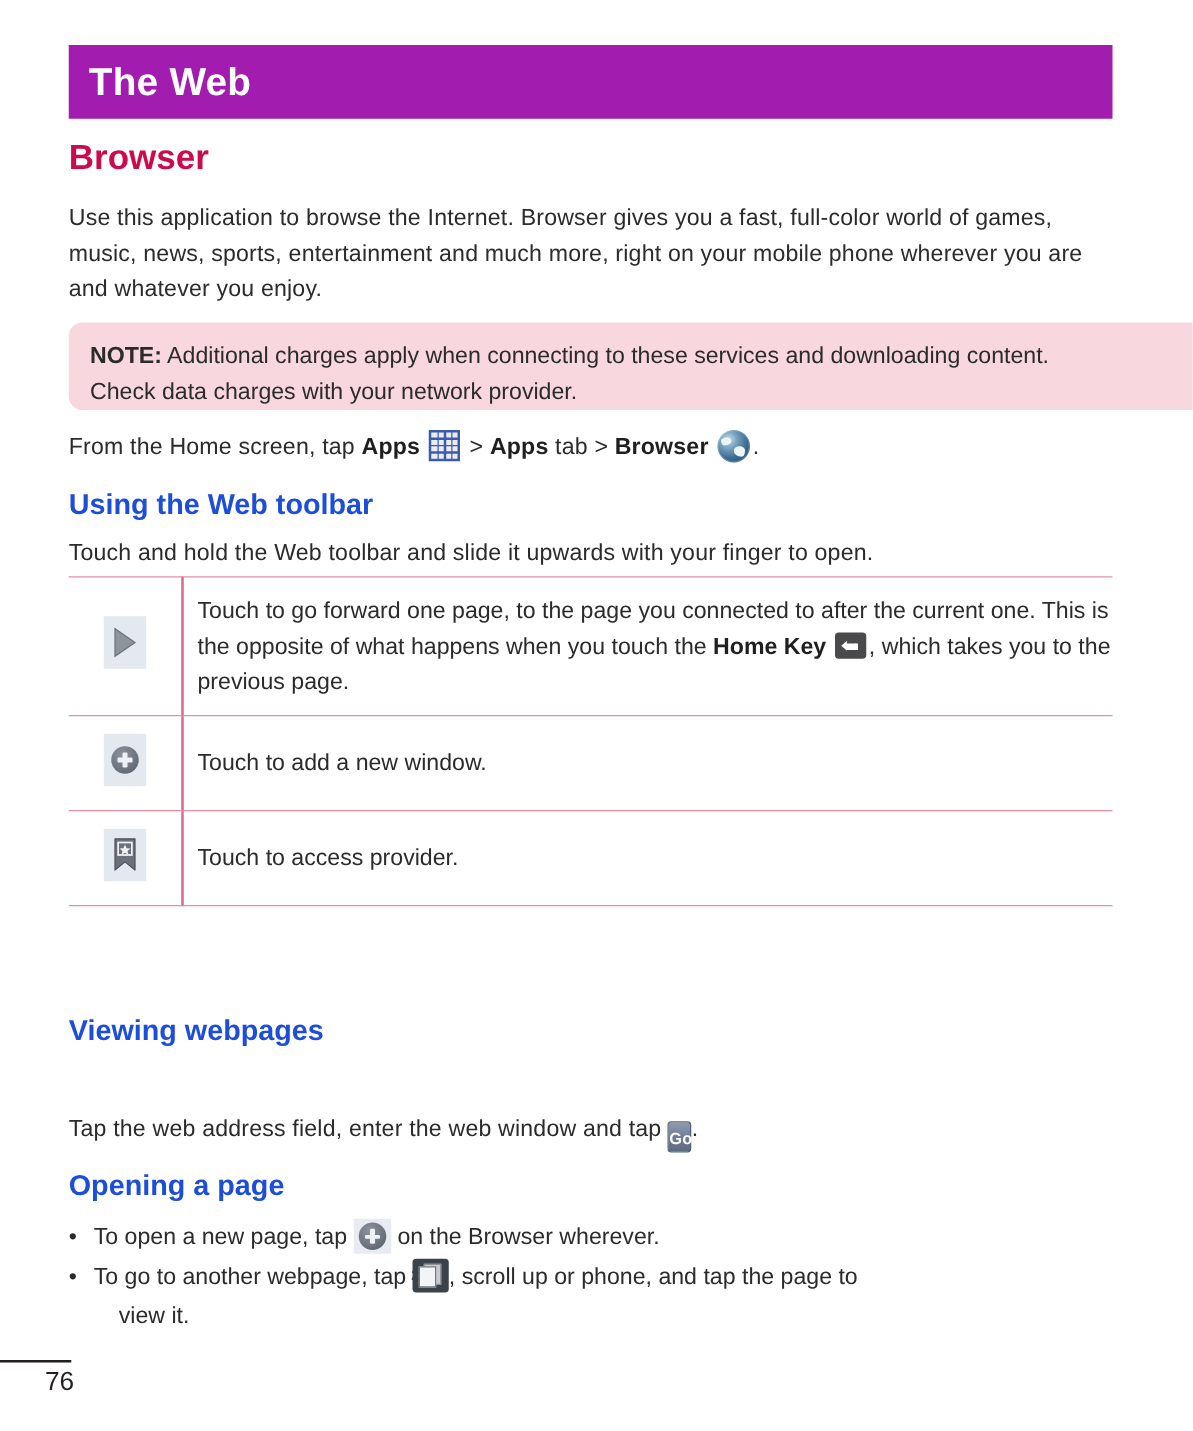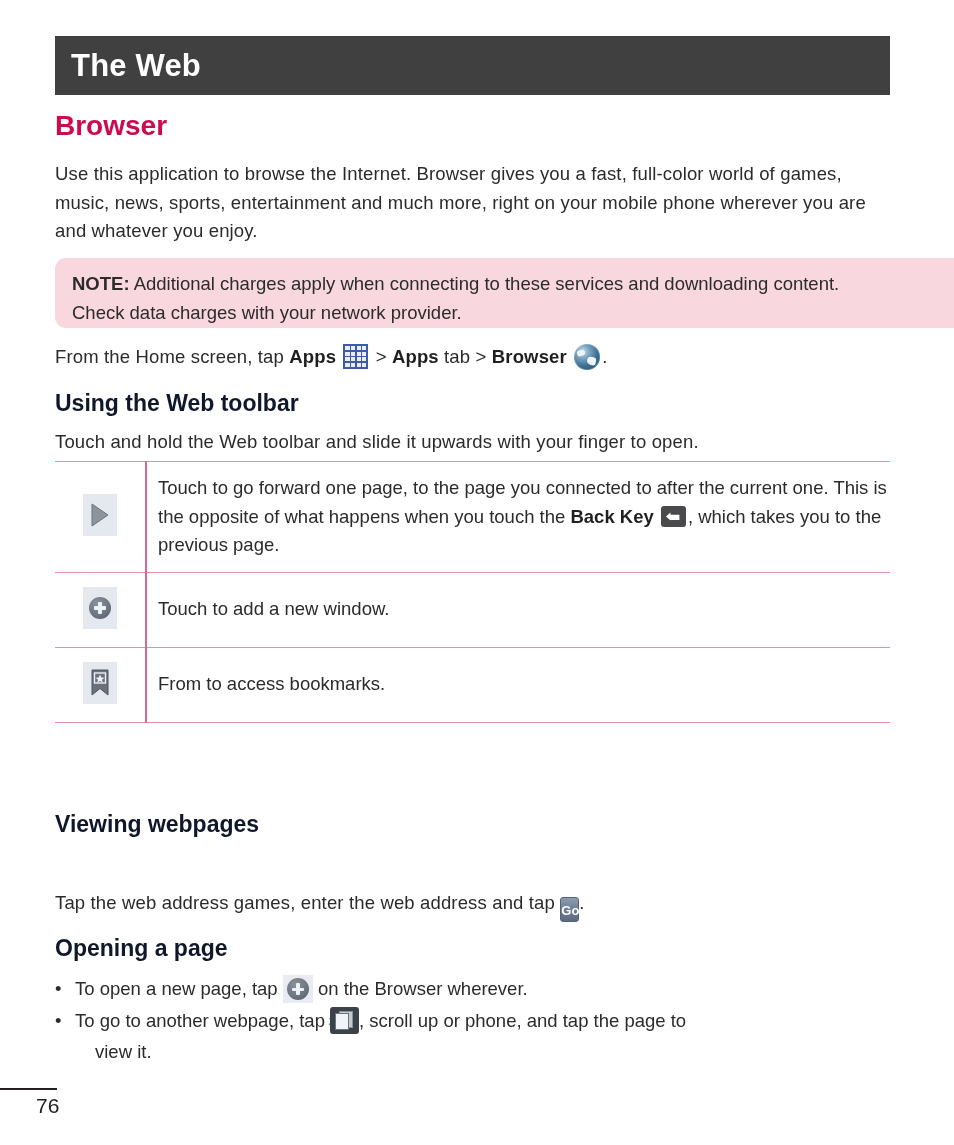--- a/index.html
+++ b/index.html
@@ -16,21 +16,21 @@
     overflow: hidden;
   }
 
   
   .chapter-bar {
     position: absolute;
     left: 55px;
     top: 36px;
     width: 835px;
     height: 59px;
-    background: #404040;
+    background: #a21caf;
     display: flex;
     align-items: center;
   }
   .chapter-bar .chapter-title {
     color: #ffffff;
     font-size: 31px;
     font-weight: bold;
     letter-spacing: 0.2px;
     padding-left: 16px;
     line-height: 1;
@@ -43,21 +43,21 @@
     font-size: 28px;
     font-weight: bold;
     color: #cc0a4e;
     line-height: 1;
   }
   .h2-dark {
     position: absolute;
     left: 55px;
     font-size: 23px;
     font-weight: bold;
-    color: #0f172a;
+    color: #1d4ed8;
     line-height: 1;
   }
 
   
   .para {
     position: absolute;
     left: 55px;
     width: 835px;
     font-size: 18.5px;
     line-height: 28.5px;
@@ -347,21 +347,21 @@
 
     <tr>
       <td class="cell-icon">
         <span class="chip">
           <svg class="glyph" width="22" height="26" viewBox="0 0 22 26">
             <polygon points="19,13 3,2 3,24" fill="#8e949c" stroke="#6c737b" stroke-width="1"></polygon>
           </svg>
         </span>
       </td>
       <td class="cell-text">
-        <span>Touch to go forward one page, to the page you connected to after the current one. This is the opposite of what happens when you touch the </span><b class="bld">Back Key</b>&nbsp;<span class="icon-backkey inline-icon">
+        <span>Touch to go forward one page, to the page you connected to after the current one. This is the opposite of what happens when you touch the </span><b class="bld">Home Key</b>&nbsp;<span class="icon-backkey inline-icon">
           <svg class="arrow" viewBox="0 0 17 11">
             <path d="M1,5.5 L5.5,1.5 L5.5,3.8 L13,3.8 L13,9 L5.5,9 L5.5,9.6 Z" fill="#ffffff"></path>
             <rect x="12.2" y="3.8" width="2.2" height="5.2" fill="#ffffff"></rect>
           </svg>
         </span><span>, which takes you to the previous page.</span>
       </td>
     </tr>
 
 
     <tr>
@@ -376,28 +376,28 @@
     <tr>
       <td class="cell-icon">
         <span class="chip">
           <svg class="glyph" width="20" height="28" viewBox="0 0 20 28">
             <path d="M2,1 L18,1 L18,26 L10,19.5 L2,26 Z" fill="#6a717b" stroke="#4e545c" stroke-width="1" stroke-linejoin="round"></path>
             <rect x="4.5" y="4" width="11" height="10" fill="none" stroke="#eef1f5" stroke-width="1.4"></rect>
             <polygon points="10,5.6 11.3,8.6 14.4,8.8 12,10.8 12.8,13.8 10,12.1 7.2,13.8 8,10.8 5.6,8.8 8.7,8.6" fill="#eef1f5"></polygon>
           </svg>
         </span>
       </td>
-      <td class="cell-text"> From to access bookmarks.</td>
+      <td class="cell-text"> Touch to access provider.</td>
     </tr>
   </tbody>
 </table>
 
 <div class="h2-dark" style="top:813px;">Viewing webpages</div>
 <div class="para" style="top:889px;">
-  <span>Tap the web address games, enter the web address and tap </span><span class="icon-go">Go</span><span>.</span>
+  <span>Tap the web address field, enter the web window and tap </span><span class="icon-go">Go</span><span>.</span>
 </div>
 
 <div class="h2-dark" style="top:937px;">Opening a page</div>
 
 <div class="bullets">
   <span class="bline">
     <span class="bdot">•</span><span>To open a new page, tap </span><span class="icon-plus-inline"><span class="circle-plus"></span></span><span> on the Browser wherever.</span>
   </span>
   <span class="bline">
     <span class="bdot">•</span><span>To go to another webpage, tap </span><span class="icon-tabs"><span class="sheet-back"></span><span class="sheet-front">2</span></span><span>, scroll up or phone, and tap the page to </span>

